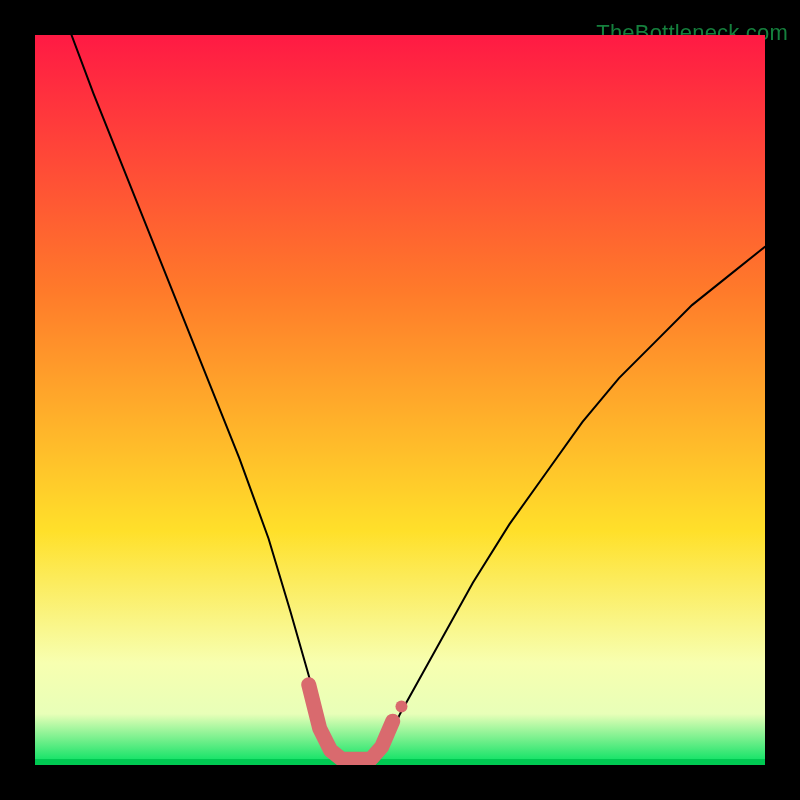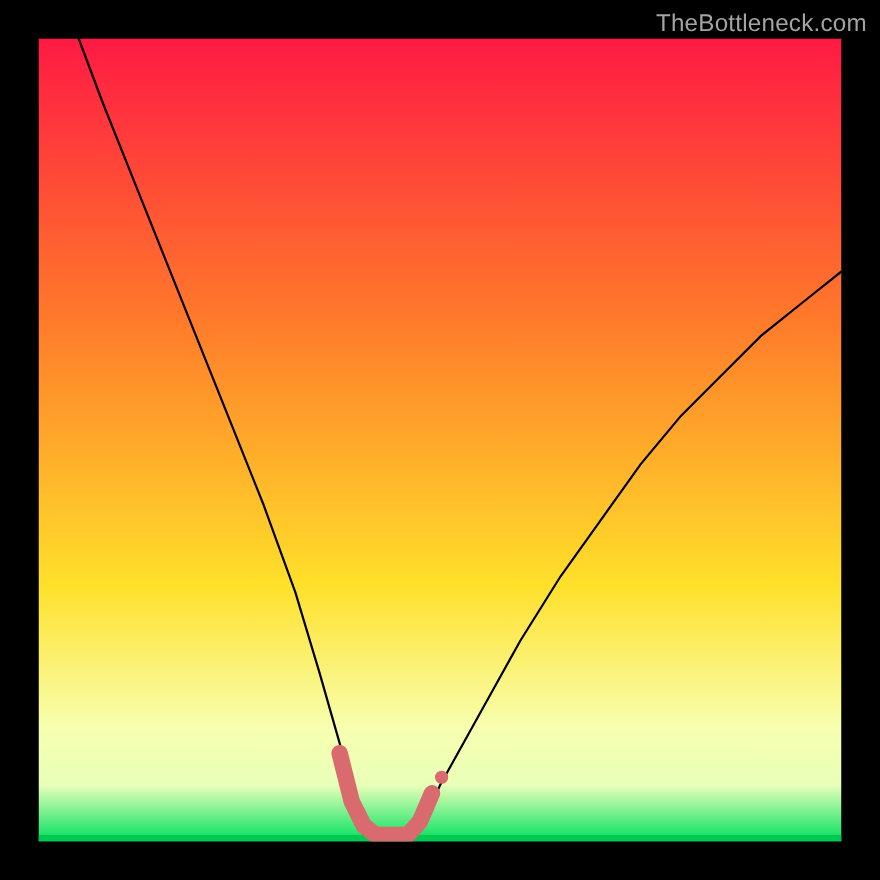--- a/index.html
+++ b/index.html
@@ -21,23 +21,23 @@
   }
   .plot-area {
     position: absolute;
     left: 35px;
     top: 35px;
     width: 730px;
     height: 730px;
   }
   .watermark {
     position: absolute;
-    top: 8px;
+    top: 20px;
     right: 12px;
-    color: #a3a3a3;
+    color: #15803d;
     font-size: 22px;
     font-weight: 500;
     letter-spacing: 0.2px;
     user-select: none;
   }
   svg {
     display: block;
   }
 </style>
 </head>

